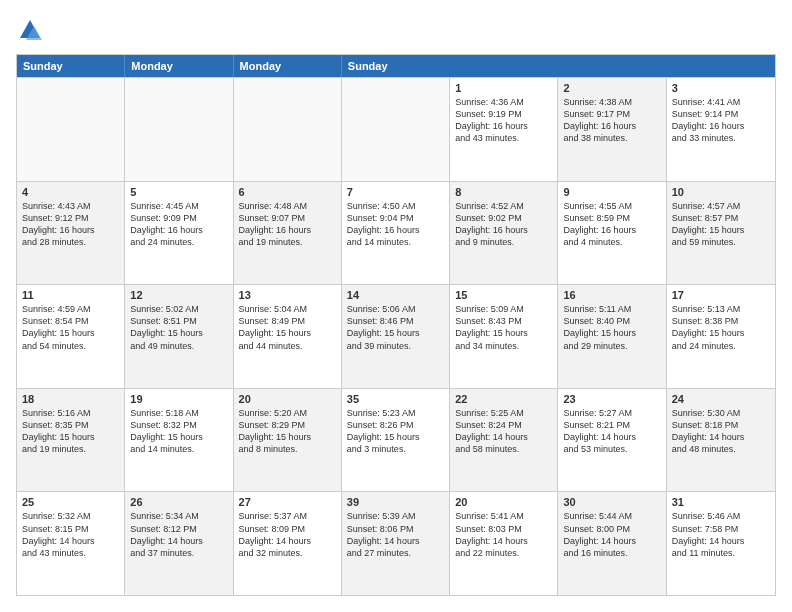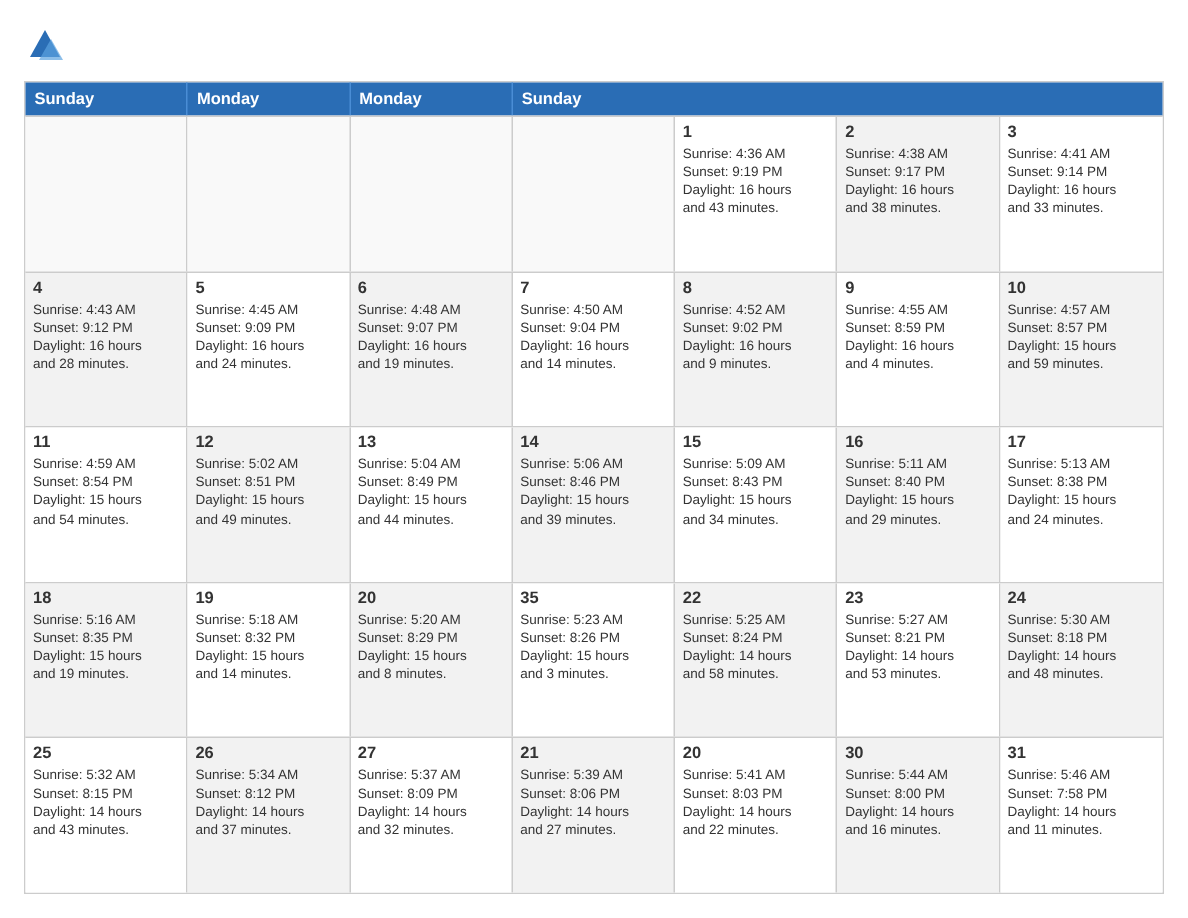--- a/index.html
+++ b/index.html
@@ -256,21 +256,21 @@
           </div>
           <div class="cal-cell shaded">
             <span class="day-num">26</span>
             <div class="cell-text">Sunrise: 5:34 AM<br>Sunset: 8:12 PM<br>Daylight: 14 hours<br>and 37 minutes.</div>
           </div>
           <div class="cal-cell">
             <span class="day-num">27</span>
             <div class="cell-text">Sunrise: 5:37 AM<br>Sunset: 8:09 PM<br>Daylight: 14 hours<br>and 32 minutes.</div>
           </div>
           <div class="cal-cell shaded">
-            <span class="day-num">21</span>
+            <span class="day-num">39</span>
             <div class="cell-text">Sunrise: 5:39 AM<br>Sunset: 8:06 PM<br>Daylight: 14 hours<br>and 27 minutes.</div>
           </div>
           <div class="cal-cell">
             <span class="day-num">20</span>
             <div class="cell-text">Sunrise: 5:41 AM<br>Sunset: 8:03 PM<br>Daylight: 14 hours<br>and 22 minutes.</div>
           </div>
           <div class="cal-cell shaded">
             <span class="day-num">30</span>
             <div class="cell-text">Sunrise: 5:44 AM<br>Sunset: 8:00 PM<br>Daylight: 14 hours<br>and 16 minutes.</div>
           </div>

